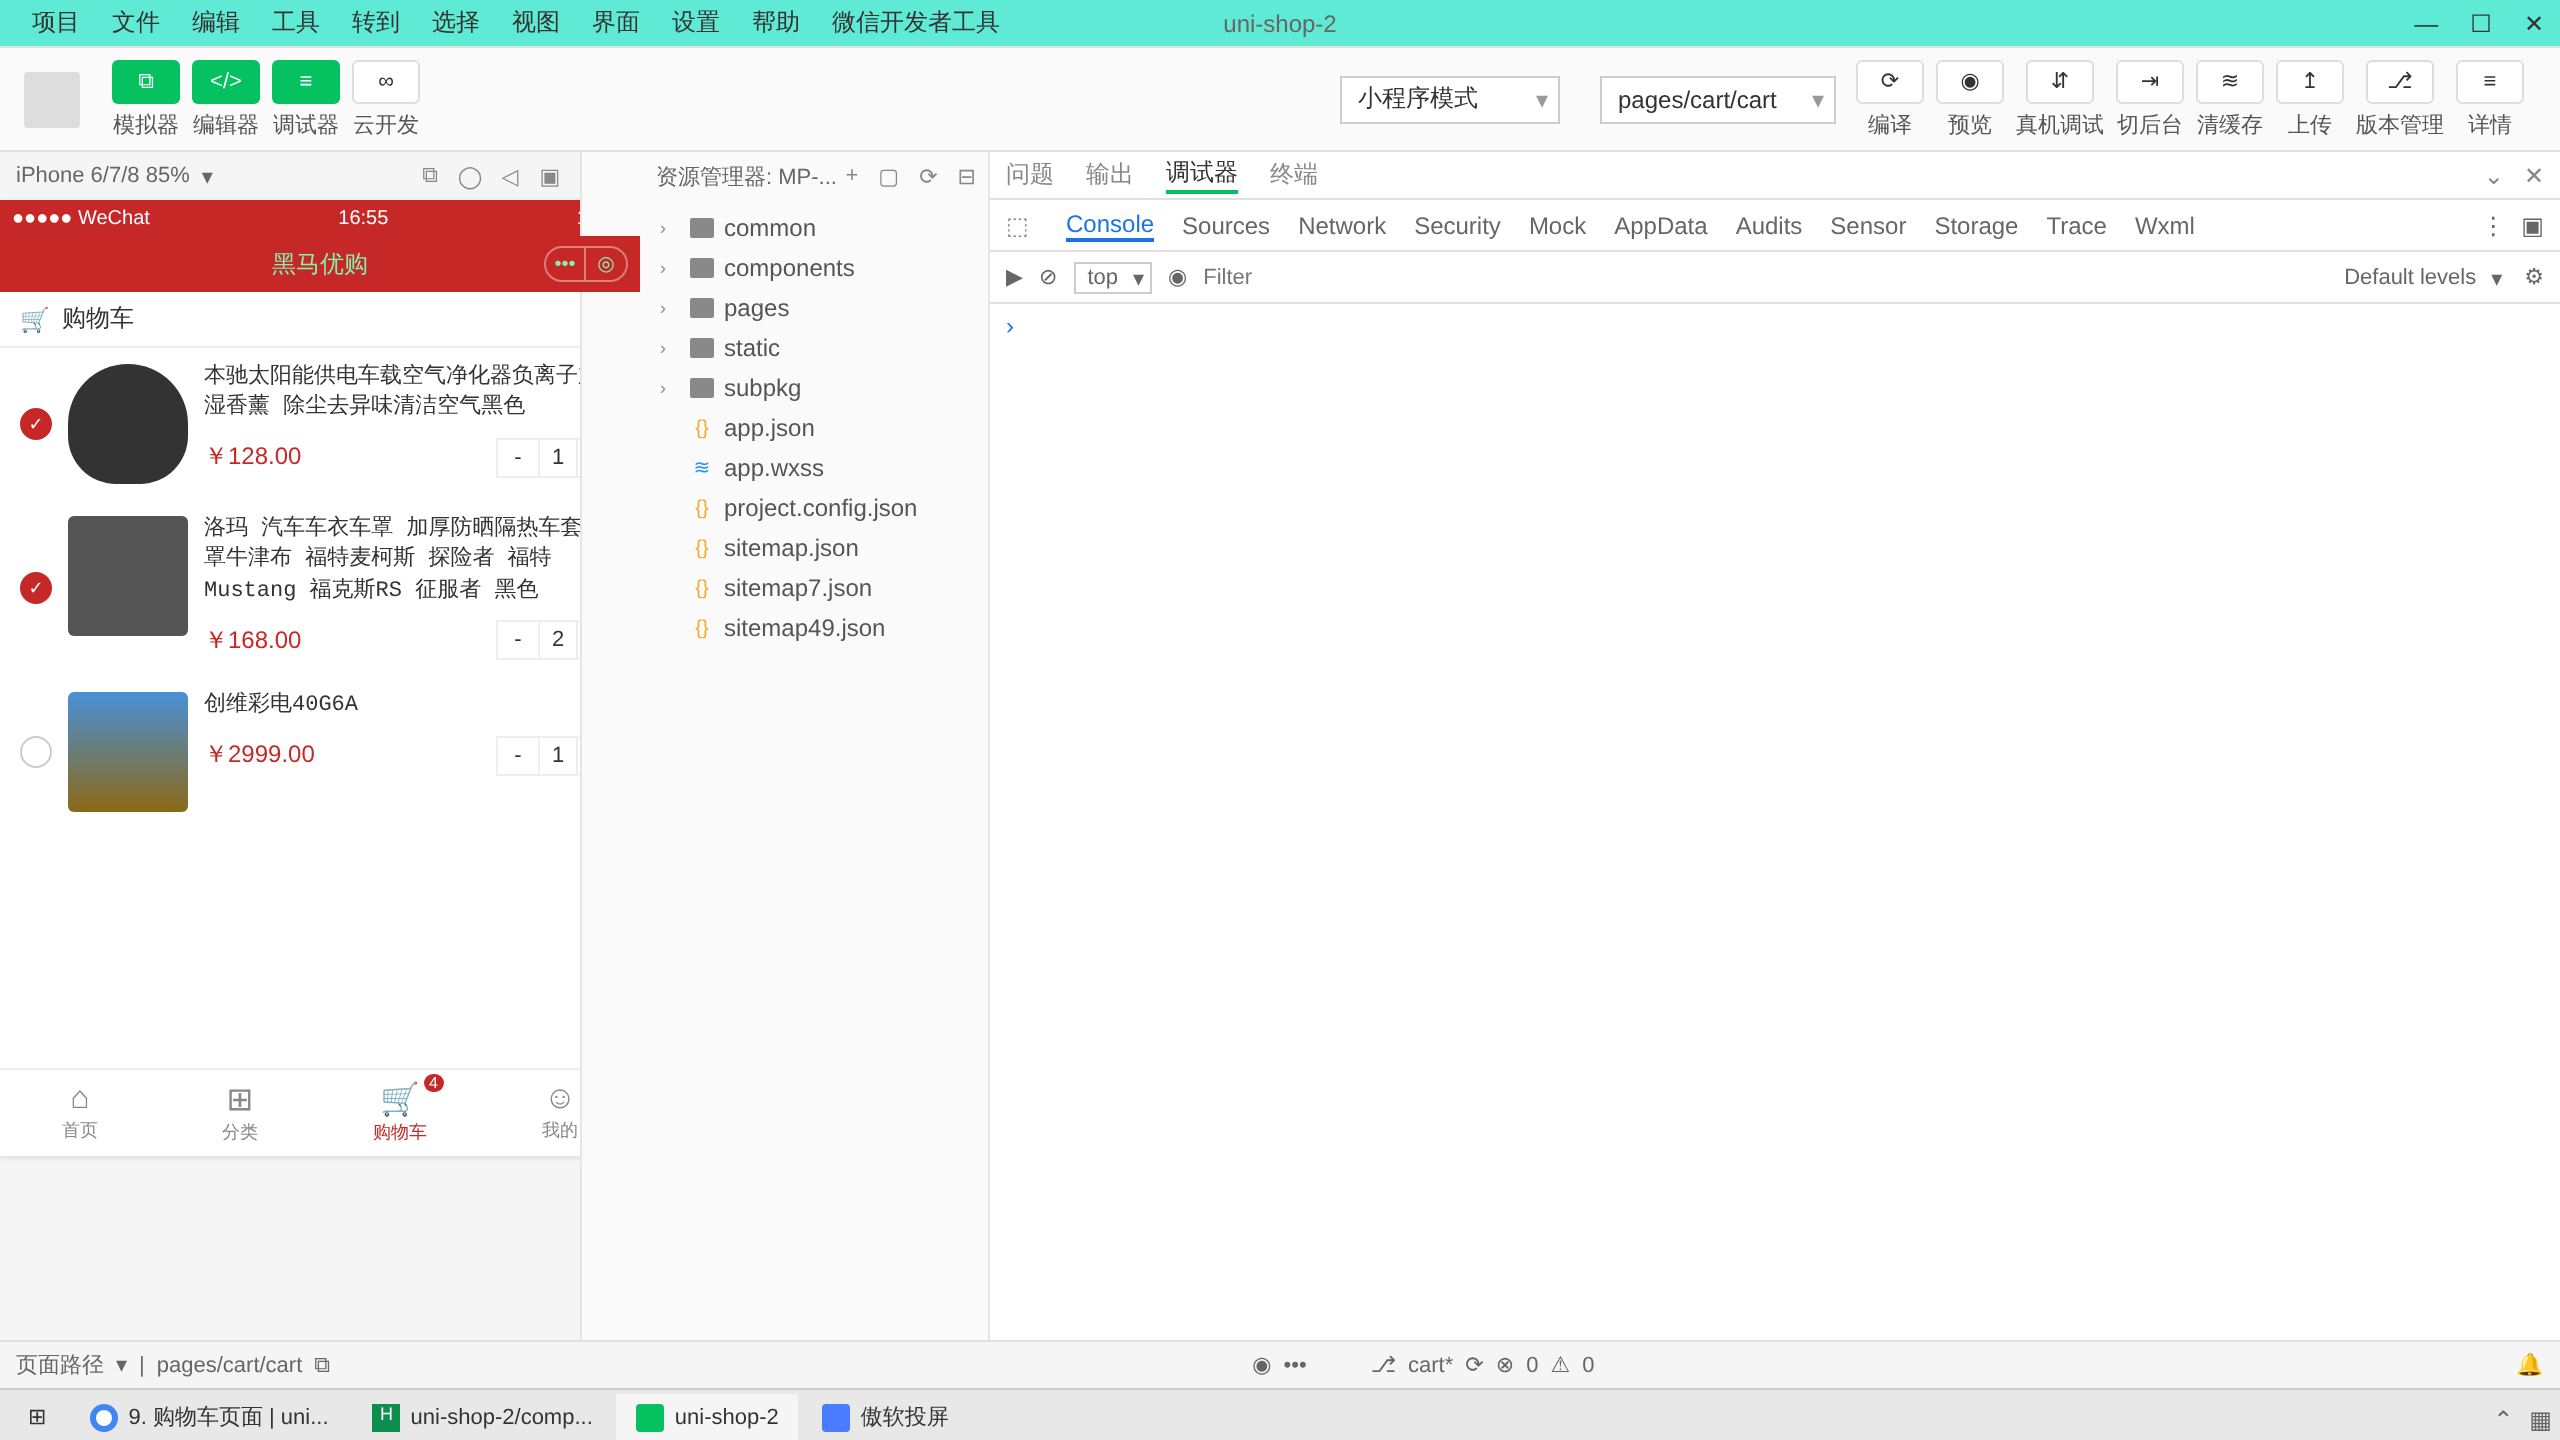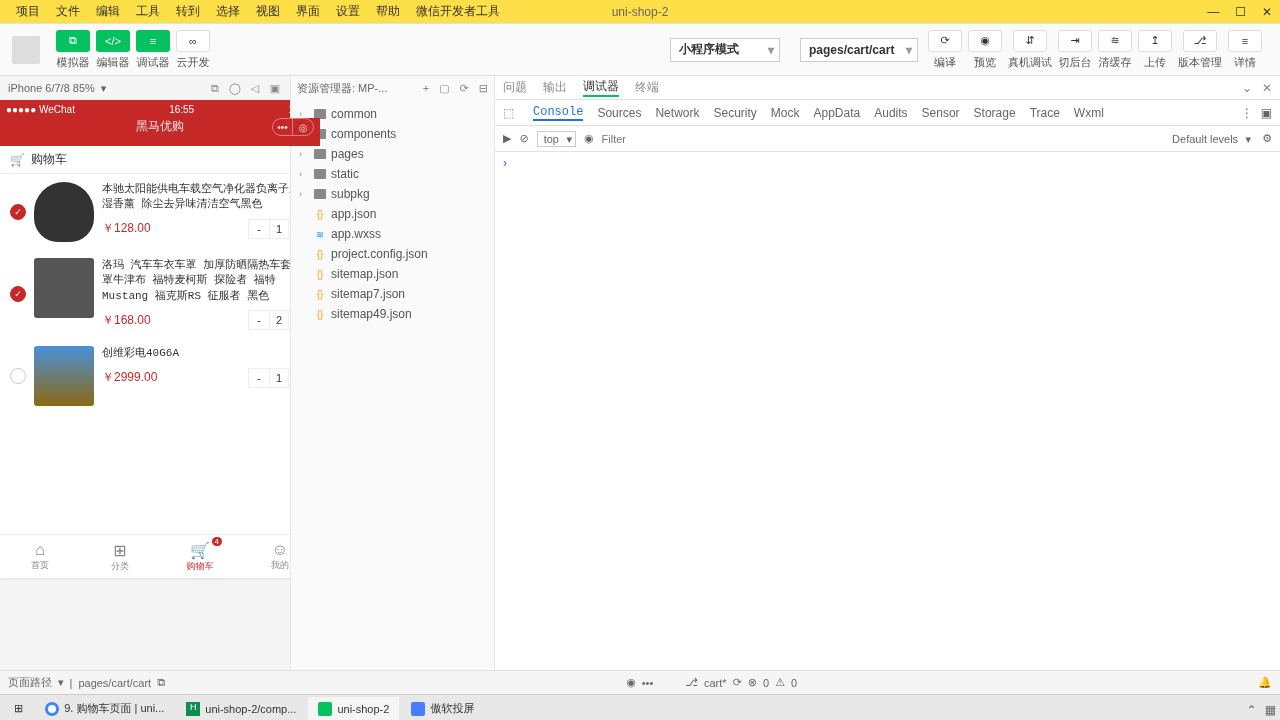--- a/index.html
+++ b/index.html
@@ -1,43 +1,43 @@
 <!DOCTYPE html>
 <html><head>
 <meta charset="utf-8">
 <style>
 * { margin: 0; padding: 0; box-sizing: border-box; font-family: "Microsoft YaHei", sans-serif; }
 body { background: #f0f0f0; width: 1280px; height: 720px; overflow: hidden; font-size: 12px; color: #333; }
 
-.menubar { height: 24px; background: #fde047; display: flex; align-items: center; padding: 0 8px; border-bottom: 1px solid #e0e0e0; position: relative; }
+.menubar { height: 24px; background: #5eead4; display: flex; align-items: center; padding: 0 8px; border-bottom: 1px solid #e0e0e0; position: relative; }
 .menubar .menu-item { padding: 0 8px; cursor: pointer; font-size: 12px; }
 .menubar .title { position: absolute; left: 50%; transform: translateX(-50%); font-size: 12px; color: #666; }
 .menubar .win-controls { margin-left: auto; display: flex; gap: 16px; }
 
 .toolbar { height: 52px; background: #fafafa; display: flex; align-items: center; padding: 0 12px; border-bottom: 1px solid #e0e0e0; }
 .toolbar .avatar { width: 28px; height: 28px; background: #ddd; border-radius: 2px; margin-right: 16px; }
 .toolbar .btn { display: flex; flex-direction: column; align-items: center; margin-right: 6px; cursor: pointer; }
 .toolbar .btn .icon { width: 34px; height: 22px; border-radius: 3px; display: flex; align-items: center; justify-content: center; font-size: 11px; }
 .toolbar .btn .label { font-size: 11px; margin-top: 3px; color: #555; }
 .toolbar .btn.green .icon { background: #05c160; color: #fff; }
 .toolbar .btn.plain .icon { background: #fff; border: 1px solid #ddd; }
-.toolbar .select { height: 24px; border: 1px solid #ccc; background: #fff; padding: 0 20px 0 8px; display: flex; align-items: center; margin: 0 10px; position: relative; font-size: 12px; font-weight: bold; }
+.toolbar .select { height: 24px; border: 1px solid #ccc; background: #fff; padding: 0 20px 0 8px; display: flex; align-items: center; margin: 0 10px; position: relative; font-size: 12px; }
 .toolbar .select::after { content: "▾"; position: absolute; right: 5px; color: #999; }
 .toolbar .right-group { margin-left: auto; display: flex; }
 
 .main { display: flex; height: 594px; }
 
 .sim-panel { width: 290px; background: #f5f5f5; display: flex; flex-direction: column; }
 .sim-header { height: 24px; padding: 0 8px; display: flex; align-items: center; font-size: 11px; color: #666; gap: 6px; }
 .sim-header .spacer { flex: 1; }
 .sim-header .ico { width: 14px; height: 14px; display: flex; align-items: center; justify-content: center; color: #888; }
 
 .phone { width: 320px; background: #fff; margin: 0 auto; box-shadow: 0 1px 3px rgba(0,0,0,0.1); display: flex; flex-direction: column; height: 478px; }
 .phone .status { height: 18px; background: #c62828; color: #fff; font-size: 10px; display: flex; align-items: center; padding: 0 6px; justify-content: space-between; }
-.phone .nav { height: 28px; background: #c62828; color: #e5e5e5; display: flex; align-items: flex-start; justify-content: center; position: relative; font-size: 12px; }
+.phone .nav { height: 28px; background: #c62828; color: #86efac; display: flex; align-items: center; justify-content: center; position: relative; font-size: 12px; }
 .phone .nav .capsule { position: absolute; right: 6px; display: flex; border: 1px solid rgba(255,255,255,0.4); border-radius: 10px; }
 .phone .nav .capsule span { width: 20px; height: 16px; display: flex; align-items: center; justify-content: center; font-size: 10px; }
 .phone .nav .capsule span:first-child { border-right: 1px solid rgba(255,255,255,0.4); }
 .cart-header { height: 28px; display: flex; align-items: center; padding: 0 10px; gap: 6px; font-size: 12px; border-bottom: 1px solid #eee; }
 .cart-list { flex: 1; overflow: auto; }
 .cart-item { display: flex; padding: 8px 10px; gap: 8px; }
 .cart-item .check { width: 16px; height: 16px; border-radius: 50%; border: 1px solid #ccc; align-self: center; flex-shrink: 0; }
 .cart-item .check.on { background: #c62828; border-color: #c62828; display: flex; align-items: center; justify-content: center; color: #fff; font-size: 9px; }
 .cart-item .thumb { width: 60px; height: 60px; background: #e0e0e0; border-radius: 3px; flex-shrink: 0; }
 .cart-item .info { flex: 1; font-size: 11px; }
@@ -46,39 +46,39 @@
 .cart-item .price { color: #c62828; font-size: 12px; font-weight: 500; }
 .qty { display: flex; border: 1px solid #eee; }
 .qty span { width: 20px; height: 18px; display: flex; align-items: center; justify-content: center; font-size: 11px; }
 .qty .v { border-left: 1px solid #eee; border-right: 1px solid #eee; }
 .tabbar { height: 44px; border-top: 1px solid #eee; display: flex; }
 .tabbar .tab { flex: 1; display: flex; flex-direction: column; align-items: center; justify-content: center; font-size: 9px; color: #888; position: relative; }
 .tabbar .tab.active { color: #c62828; }
 .tabbar .tab .ico { font-size: 16px; }
 .tabbar .badge { position: absolute; top: 2px; right: 18px; background: #c62828; color: #fff; border-radius: 6px; font-size: 8px; padding: 0 3px; }
 
-.explorer { width: 205px; background: #fafafa; border-right: 1px solid #e5e5e5; border-left: 1px solid #e5e5e5; }
+.explorer { width: 205px; background: #fafafa; border-right: 1px solid #e5e5e5; border-left: 1px solid #e5e5e5; padding-left: 31px; }
 .explorer .hdr { height: 24px; display: flex; align-items: center; font-size: 11px; padding: 0 6px; color: #666; gap: 4px; }
 .explorer .hdr .ico { margin-left: auto; color: #888; }
 .explorer .hdr .ico ~ .ico { margin-left: 6px; }
 .tree { padding: 4px 0; }
 .tree .node { height: 20px; display: flex; align-items: center; padding-left: 8px; font-size: 12px; color: #555; gap: 4px; cursor: pointer; }
 .tree .node .arr { width: 10px; color: #888; font-size: 9px; }
 .tree .node .fico { width: 14px; height: 14px; display: inline-flex; align-items: center; justify-content: center; font-size: 10px; }
 .folder-ico { background: #888; width: 12px; height: 10px; border-radius: 1px; }
 .js-ico { background: #f7df1e; width: 12px; height: 12px; }
 .json-ico { color: #f9a825; }
 .wxss-ico { color: #2196f3; }
 
 .devtools { flex: 1; background: #fff; display: flex; flex-direction: column; }
 .dt-tabs1 { height: 24px; border-bottom: 1px solid #e0e0e0; display: flex; align-items: center; padding: 0 8px; gap: 16px; font-size: 12px; color: #888; }
 .dt-tabs1 .t.active { color: #333; border-bottom: 2px solid #07c160; }
 .dt-tabs1 .right { margin-left: auto; display: flex; gap: 10px; }
 .dt-tabs2 { height: 26px; border-bottom: 1px solid #e0e0e0; display: flex; align-items: center; padding: 0 8px; gap: 14px; font-size: 12px; color: #666; }
-.dt-tabs2 .t.active { color: #1a73e8; border-bottom: 2px solid #1a73e8; font-family: Liberation Mono, monospace; }
+.dt-tabs2 .t.active { color: #1a73e8; border-bottom: 2px solid #1a73e8; }
 .dt-tabs2 .ico { width: 16px; color: #888; }
 .dt-filter { height: 26px; border-bottom: 1px solid #e0e0e0; display: flex; align-items: center; padding: 0 8px; gap: 8px; font-size: 11px; color: #666; }
 .dt-filter .sel { border: 1px solid #ccc; padding: 1px 16px 1px 6px; position: relative; }
 .dt-filter .sel::after { content: "▾"; position: absolute; right: 3px; }
 .dt-filter input { border: none; flex: 1; outline: none; font-size: 11px; }
 .dt-body { flex: 1; padding: 4px 8px; color: #1a73e8; font-size: 12px; }
 
 .statusbar { height: 24px; background: #f5f5f5; border-top: 1px solid #e0e0e0; display: flex; align-items: center; padding: 0 8px; font-size: 11px; color: #666; gap: 6px; }
 .statusbar .spacer { flex: 1; }
 

